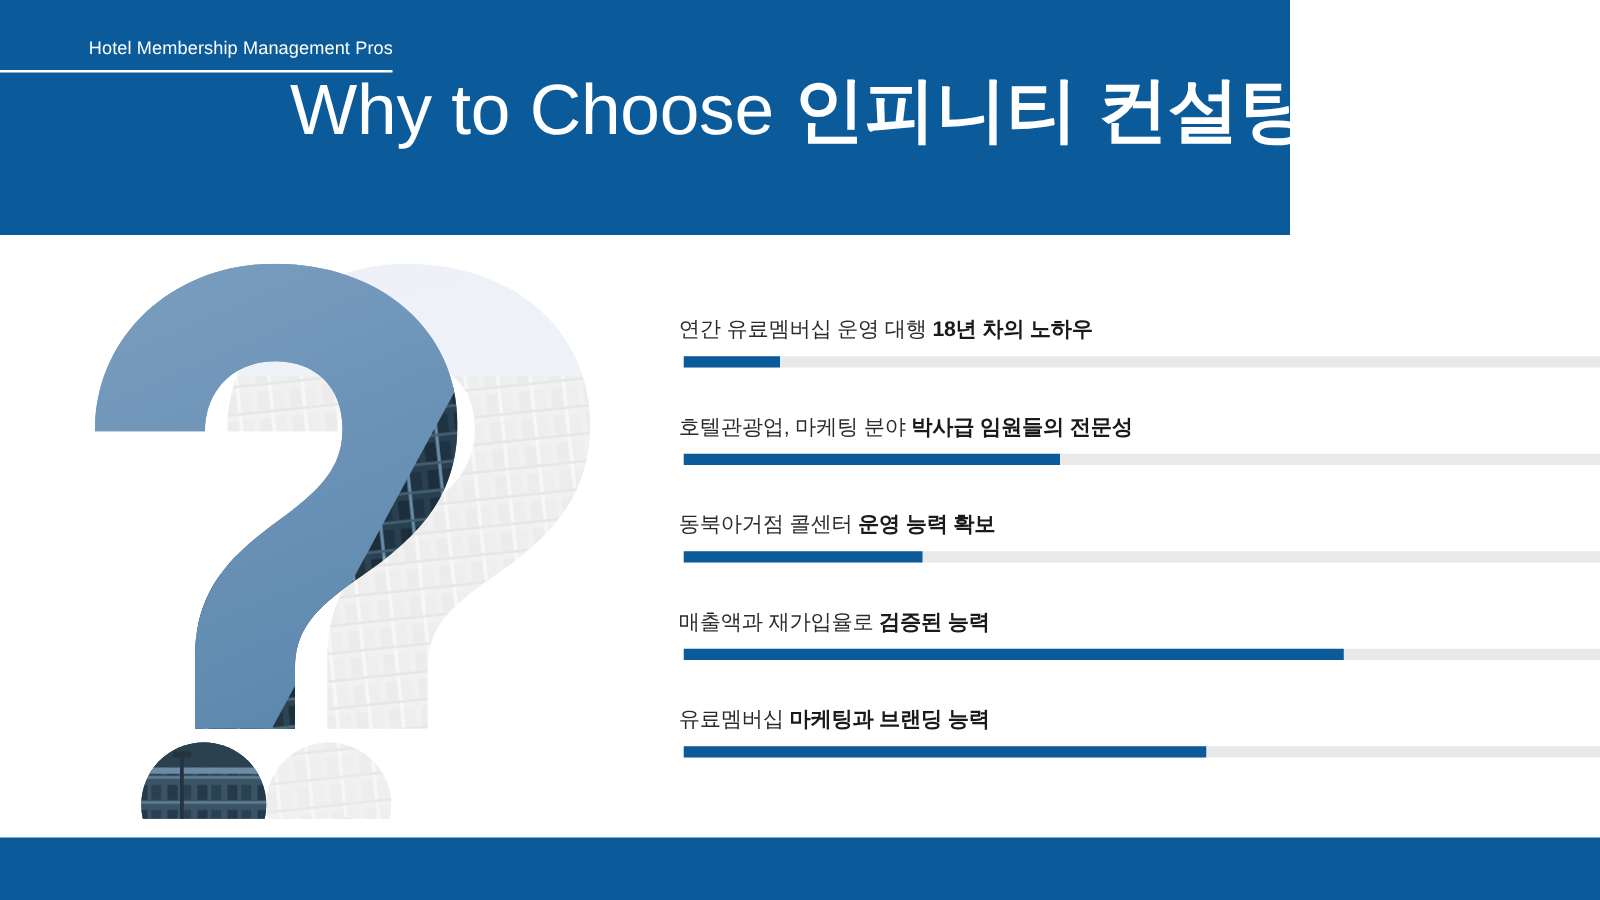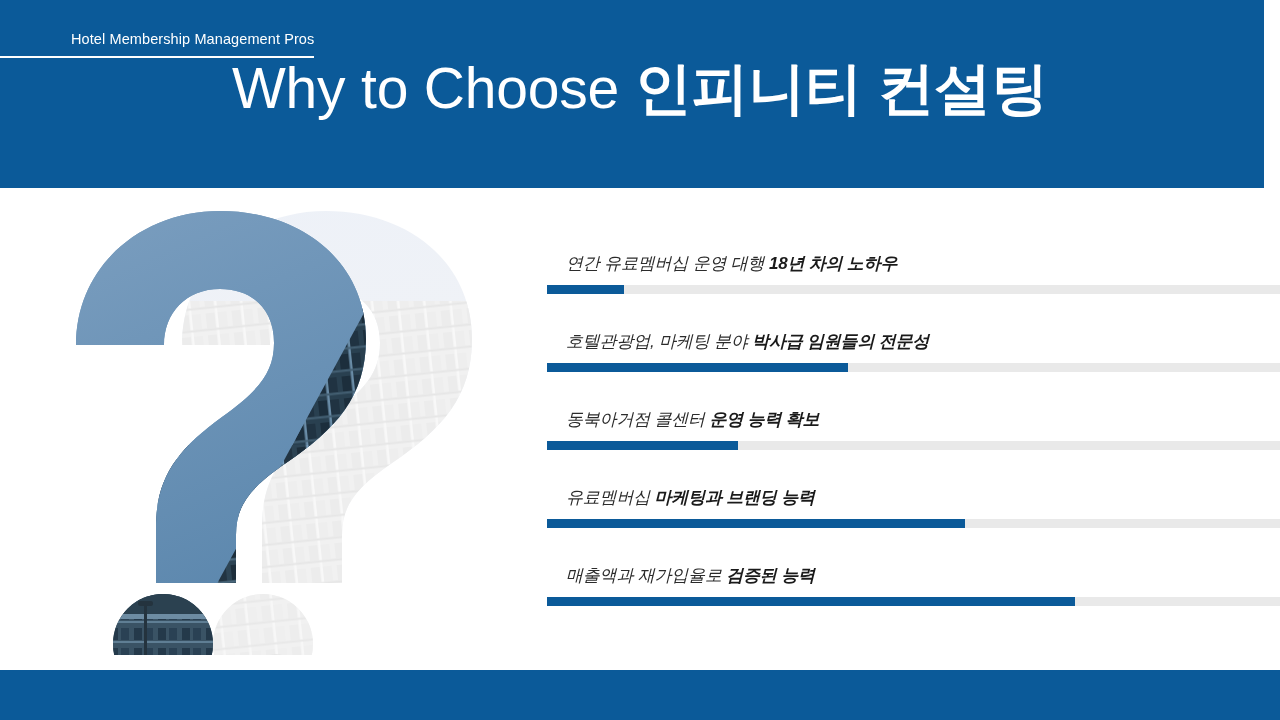--- a/index.html
+++ b/index.html
@@ -20,21 +20,21 @@
     position: absolute;
     inset: 0;
     background: #ffffff;
   }
 
   
   .header-band {
     position: absolute;
     left: 0;
     top: 0;
-    width: 1264px;
+    width: 1032px;
     height: 188px;
     background: #0b5a99;
   }
   .eyebrow {
     position: absolute;
     left: 71px;
     top: 31px;
     font-size: 14.5px;
     letter-spacing: 0.1px;
     color: #ffffff;
@@ -89,27 +89,26 @@
     left: 0;
     top: 240px;
     width: 1280px;
   }
   .list-item {
     position: relative;
     height: 78px;
   }
   .item-text {
     position: absolute;
-    left: 566px;
+    left: 543px;
     top: 12px;
     font-size: 17px;
     color: #2b2b2b;
     letter-spacing: -0.2px;
     white-space: nowrap;
-    font-style: italic;
   }
   .item-text .em {
     font-weight: 700;
     color: #1a1a1a;
   }
   .bar-track {
     position: absolute;
     left: 547px;
     top: 45px;
     right: 0;
@@ -268,33 +267,33 @@
       <div class="item-text">
         <span>동북아거점 콜센터 </span><span class="em">운영 능력 확보</span>
       </div>
       <div class="bar-track">
         <div class="bar-fill" style="width: 26%;"></div>
       </div>
     </div>
 
     <div class="list-item">
       <div class="item-text">
+        <span>매출액과 재가입율로 </span><span class="em">검증된 능력</span>
+      </div>
+      <div class="bar-track">
+        <div class="bar-fill" style="width: 72%;"></div>
+      </div>
+    </div>
+
+    <div class="list-item">
+      <div class="item-text">
         <span>유료멤버십 </span><span class="em">마케팅과 브랜딩 능력</span>
       </div>
       <div class="bar-track">
         <div class="bar-fill" style="width: 57%;"></div>
       </div>
     </div>
 
-    <div class="list-item">
-      <div class="item-text">
-        <span>매출액과 재가입율로 </span><span class="em">검증된 능력</span>
-      </div>
-      <div class="bar-track">
-        <div class="bar-fill" style="width: 72%;"></div>
-      </div>
-    </div>
-
   </div>
 
   <div class="footer-band"></div>
 
 </div>
 
 </body></html>

